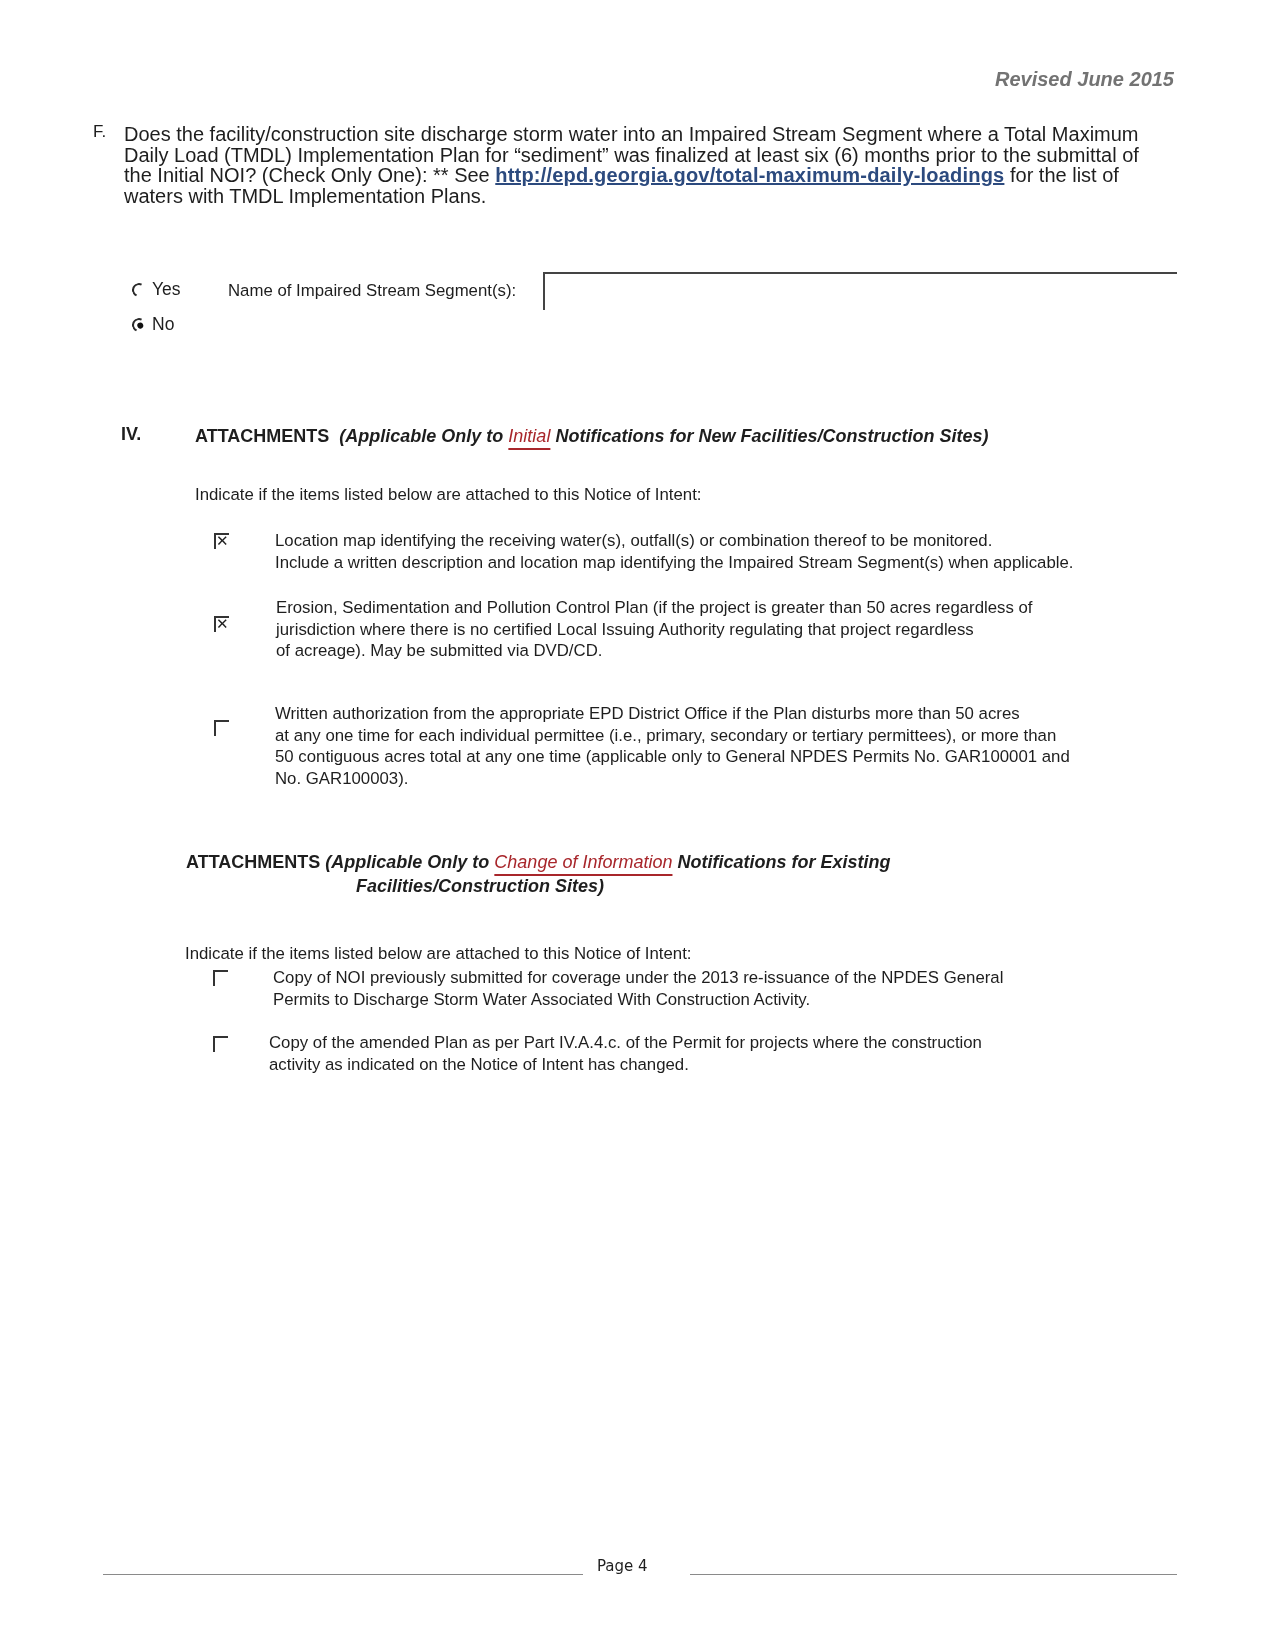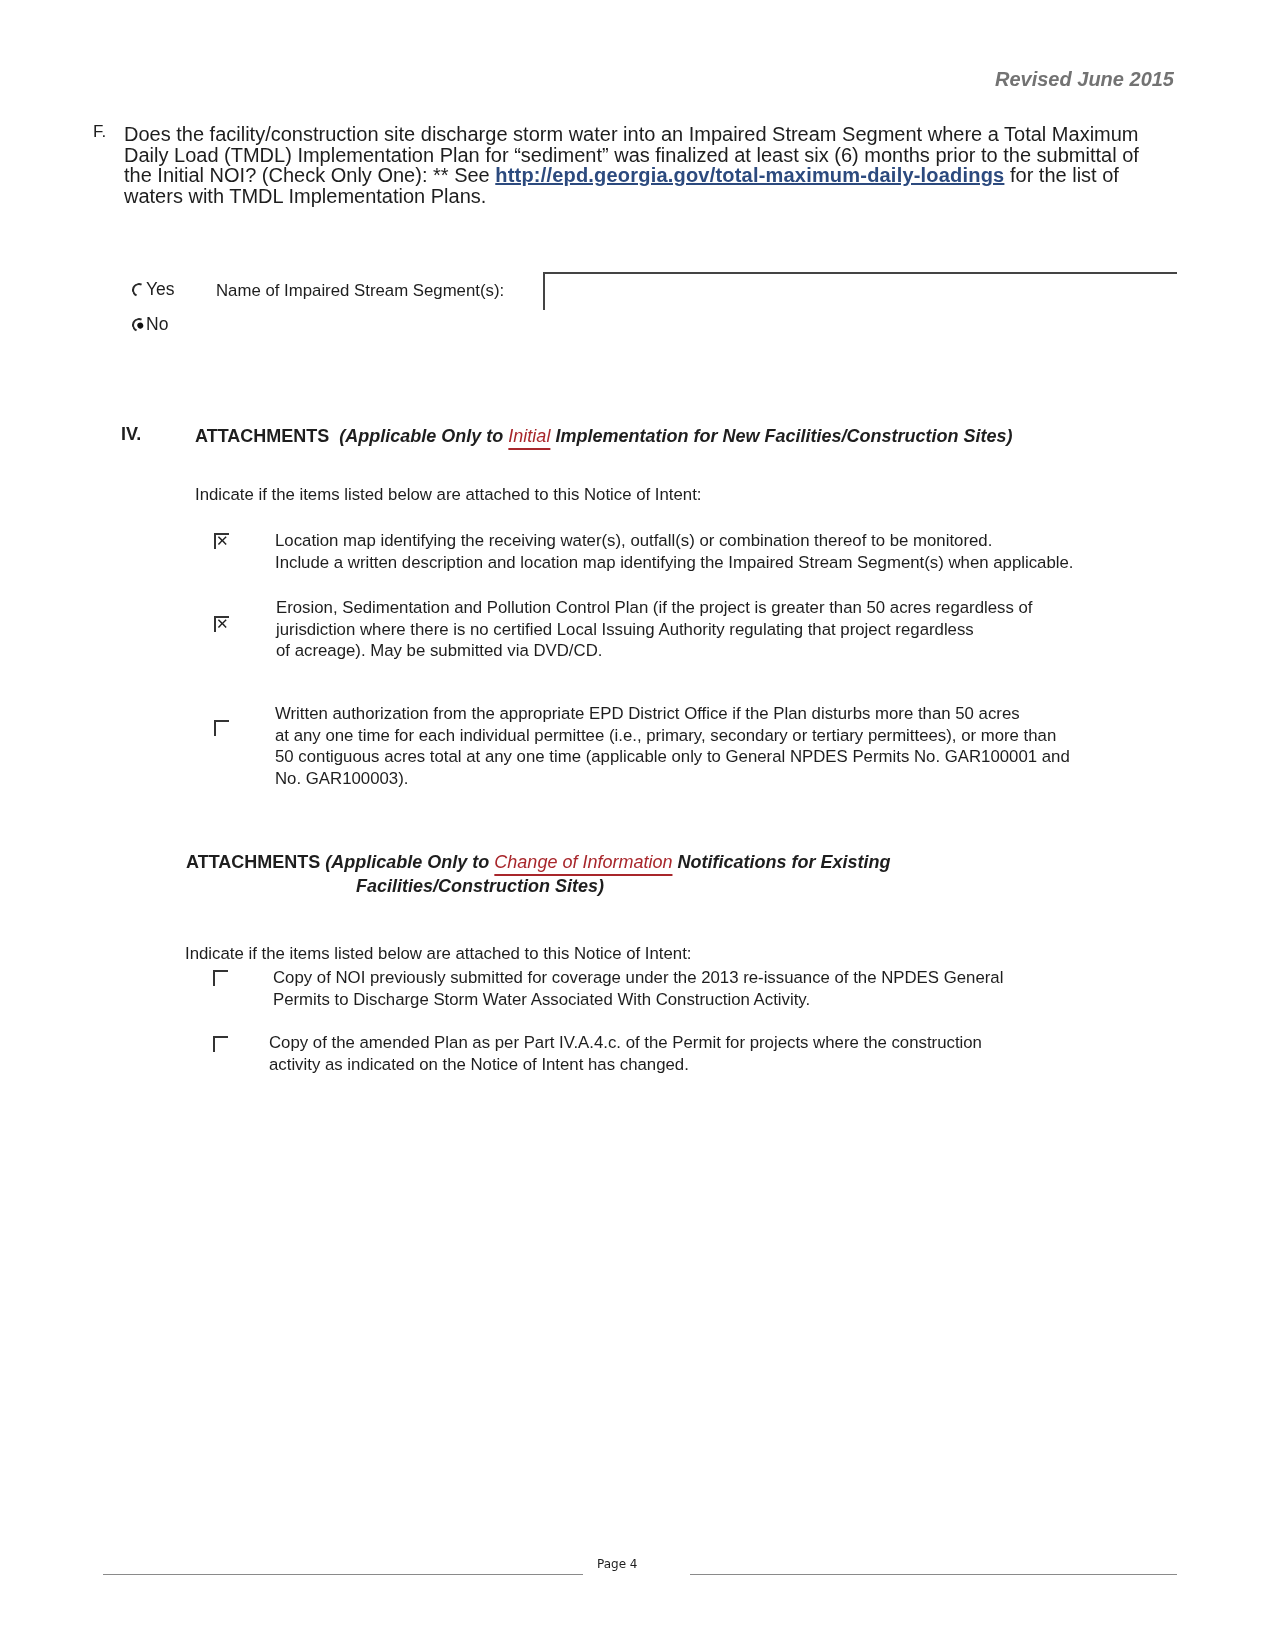--- a/index.html
+++ b/index.html
@@ -12,32 +12,32 @@
       left: 995px; top: 68px; font-size: 20px; font-weight: bold; font-style: italic;
       color: #737373; white-space: nowrap;
     }
     .q-letter { left: 93px; top: 122px; font-size: 17px; }
     .q-text {
       left: 124px; top: 124px; width: 960px; font-size: 20px; line-height: 20.5px;
     }
     .q-text .line { display: block; white-space: nowrap; }
     .link { color: #2c4a7e; text-decoration: underline; font-weight: bold; letter-spacing: 0.2px; }
 
-    .radio-row { left: 132px; font-size: 17.5px; display: flex; align-items: center; }
+    .radio-row { left: 132px; font-size: 17.5px; display: flex; align-items: center; gap: 6px; }
     .radio {
       width: 14px; height: 14px; border-radius: 50%; position: relative; box-sizing: border-box;
       border-left: 2px solid #2b2b2b; border-top: 2px solid #2b2b2b;
       border-right: 2px solid transparent; border-bottom: 2px solid transparent;
       transform: rotate(-20deg);
     }
     .radio.checked::after {
       content: ""; position: absolute; left: 3px; top: 3px; width: 6px; height: 6px;
       border-radius: 50%; background: #111;
     }
-    .stream-label { left: 216px; top: 281px; font-size: 16.8px; white-space: nowrap; text-align: right; }
+    .stream-label { left: 228px; top: 281px; font-size: 16.8px; white-space: nowrap; text-align: right; }
     .stream-input {
       left: 543px; top: 272px; width: 634px; height: 38px; box-sizing: border-box;
       border-top: 2px solid #444; border-left: 2px solid #444; border-right: 0; border-bottom: 0;
       background: transparent; outline: none; font-family: "Liberation Sans", sans-serif; font-size: 15px;
       padding: 4px 6px;
     }
 
     .sec-num { left: 121px; top: 424px; font-size: 18px; font-weight: bold; }
     .sec-title { left: 195px; top: 426px; font-size: 18px; font-weight: bold; white-space: nowrap; }
     .sec-title .it { font-style: italic; }
@@ -52,21 +52,21 @@
       content: "\2715"; position: absolute; left: 0px; top: -3px; font-size: 15px; color: #222;
       font-family: "DejaVu Sans", sans-serif;
     }
     .item-text { font-size: 16.8px; line-height: 21.5px; width: 900px; }
     .item-text .line { display: block; white-space: nowrap; }
 
     .sub-title { left: 186px; top: 862px; font-size: 18px; font-weight: bold; line-height: 24px; white-space: nowrap; }
     .sub-title .it { font-style: italic; }
 
     .footer-line { height: 1px; background: #8a8a8a; top: 1574px; }
-    .page-num { left: 597px; top: 1557px; font-size: 12px; font-family: "DejaVu Sans", sans-serif; white-space: nowrap; }
+    .page-num { left: 597px; top: 1557px; font-size: 15px; font-family: "DejaVu Sans", sans-serif; white-space: nowrap; }
   </style>
 </head>
 <body>
 
 <div class="abs revised">Revised June 2015</div>
 
 <div class="abs q-letter">F.</div>
 <div class="abs q-text">
   <span class="line">Does the facility/construction site discharge storm water into an Impaired Stream Segment where a Total Maximum</span>
   <span class="line">Daily Load (TMDL) Implementation Plan for “sediment” was finalized at least six (6) months prior to the submittal of</span>
@@ -81,21 +81,21 @@
 <div class="abs radio-row" style="top:314px;">
   <span class="radio checked"></span>
   <span>No</span>
 </div>
 <div class="abs stream-label">Name of Impaired Stream Segment(s):</div>
 <input class="abs stream-input" type="text" value="" style="">
 
 <div class="abs sec-num">IV.</div>
 <div class="abs sec-title">
   <span>ATTACHMENTS</span>&nbsp;
-  <span class="it">(Applicable Only to </span><span class="it red-u">Initial</span><span class="it"> Implementation for New Facilities/Construction Sites)</span>
+  <span class="it">(Applicable Only to </span><span class="it red-u">Initial</span><span class="it"> Notifications for New Facilities/Construction Sites)</span>
 </div>
 <div class="abs indicate" style="left:195px; top:465px;">Indicate if the items listed below are attached to this Notice of Intent:</div>
 
 <div class="cbox checked" style="left:214px; top:533px;"></div>
 <div class="abs item-text" style="left:275px; top:530px;">
   <span class="line">Location map identifying the receiving water(s), outfall(s) or combination thereof to be monitored.</span>
   <span class="line">Include a written description and location map identifying the Impaired Stream Segment(s) when applicable.</span>
 </div>
 
 <div class="cbox checked" style="left:214px; top:616px;"></div>

